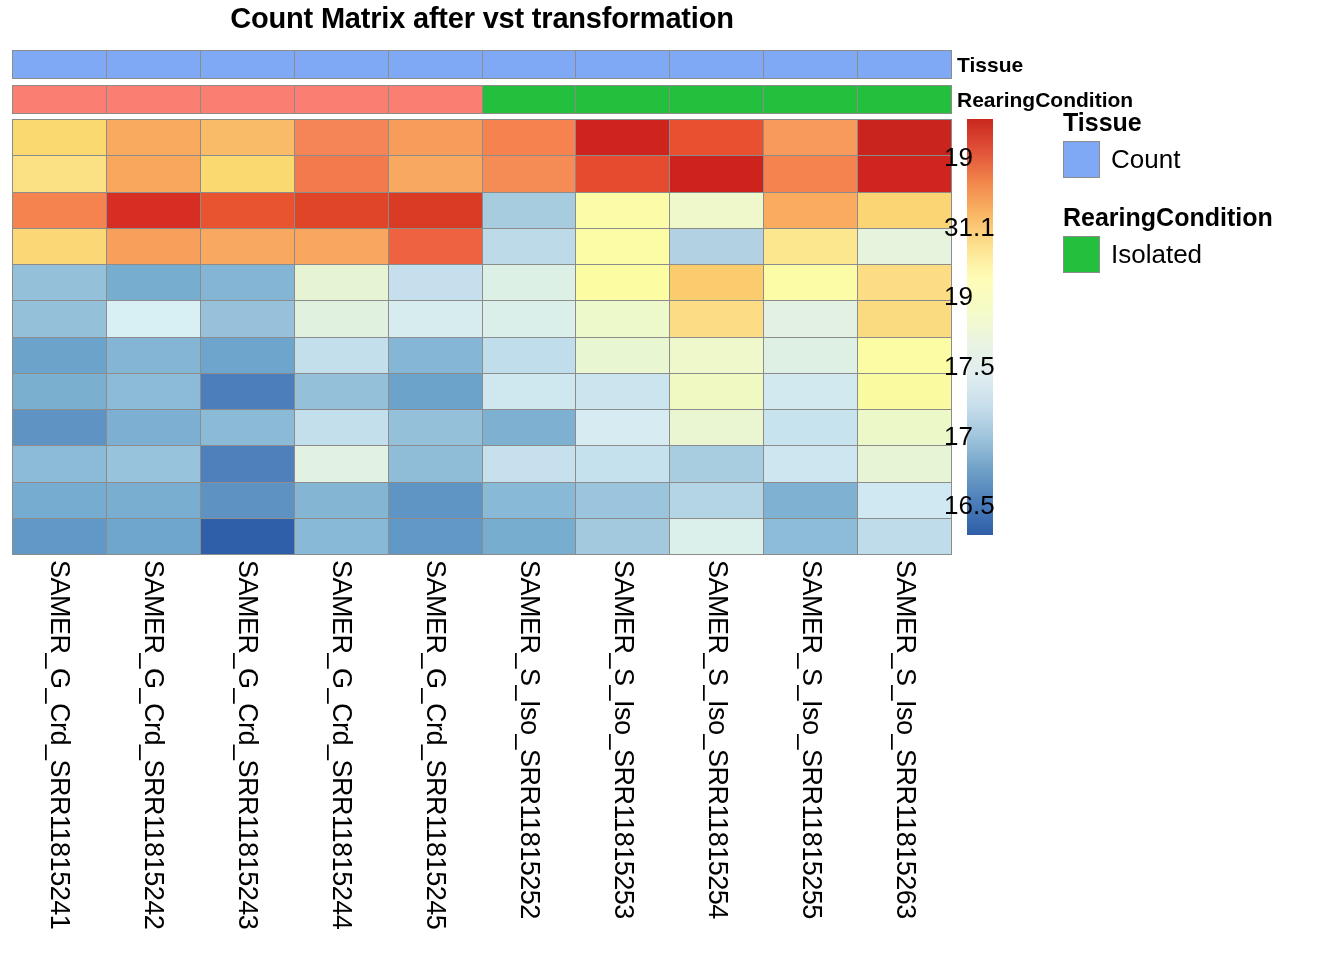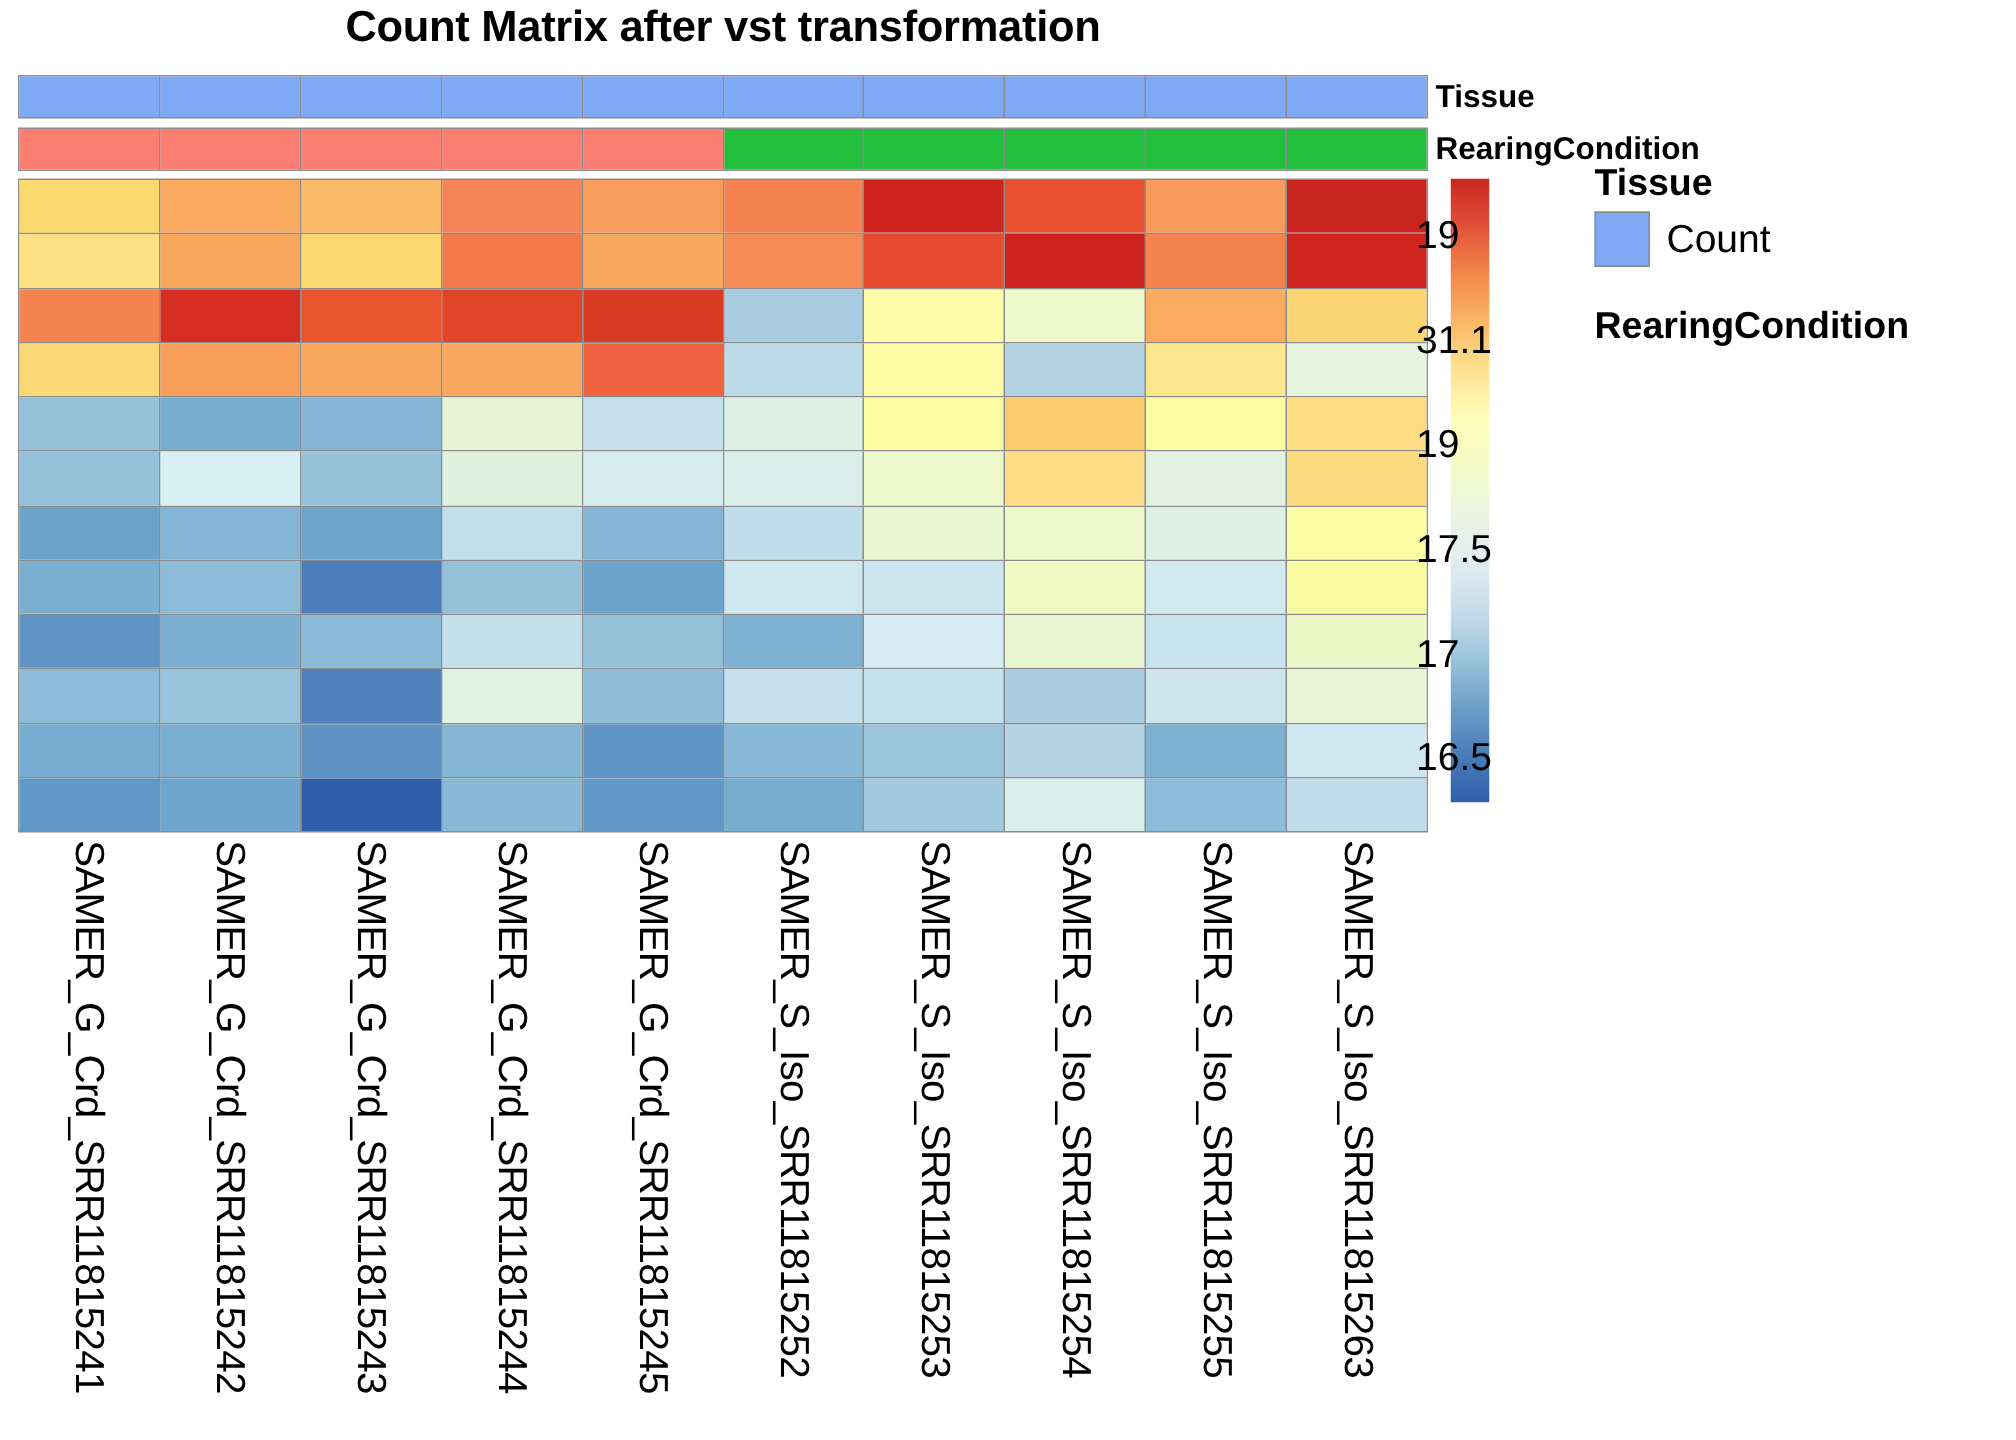--- a/index.html
+++ b/index.html
@@ -298,15 +298,19 @@
   <div class="legend-block" id="legend-tissue">
     <div class="legend-title">Tissue</div>
     <div class="legend-item">
       <span class="legend-swatch" style="background: rgb(127, 168, 245);"></span>
       <span class="legend-label">Count</span>
     </div>
   </div>
 
   <div class="legend-block" id="legend-rearing">
     <div class="legend-title">RearingCondition</div>
+    <div class="legend-item">
+      <span class="legend-swatch" style="background: rgb(34, 192, 60);"></span>
+      <span class="legend-label">Isolated</span>
+    </div>
   </div>
 
 </div>
 
 </body></html>

